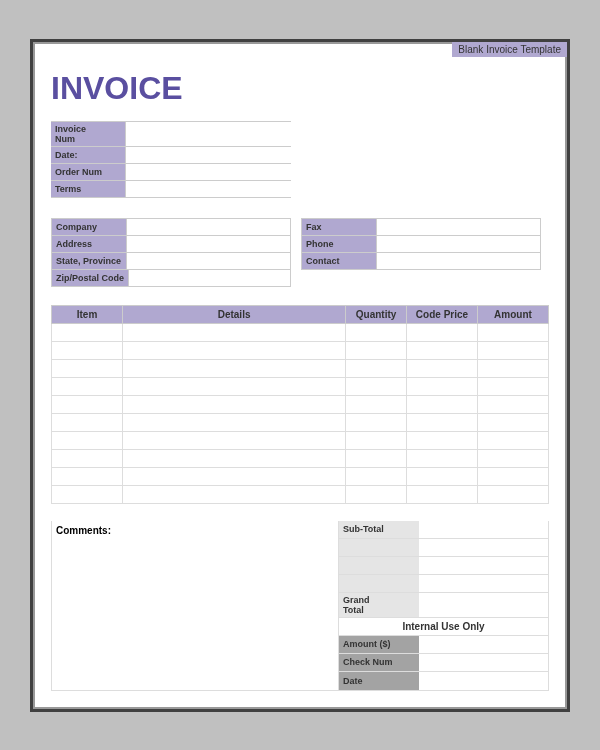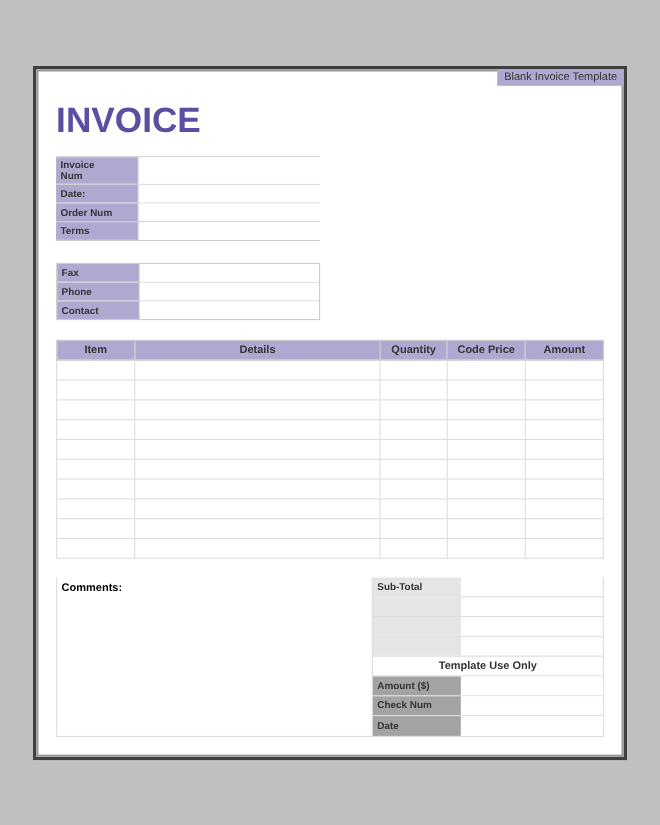--- a/index.html
+++ b/index.html
@@ -231,20 +231,40 @@
           <input class="field-value" type="text" value="" style="">
         </div>
         <div class="field-row">
           <div class="field-label">Terms</div>
           <input class="field-value" type="text" value="" style="">
         </div>
       </div>
     </div>
 
     <div class="top-sections">
+      <div class="address-section">
+        <div class="section-block">
+          <div class="field-row">
+            <div class="field-label">Company</div>
+            <input class="field-value" type="text" value="" style="">
+          </div>
+          <div class="field-row">
+            <div class="field-label">Address</div>
+            <input class="field-value" type="text" value="" style="">
+          </div>
+          <div class="field-row">
+            <div class="field-label">State, Province</div>
+            <input class="field-value" type="text" value="" style="">
+          </div>
+          <div class="field-row">
+            <div class="field-label">Zip/Postal Code</div>
+            <input class="field-value" type="text" value="" style="">
+          </div>
+        </div>
+      </div>
 
       <div class="contact-section">
         <div class="section-block">
           <div class="field-row">
             <div class="field-label">Fax</div>
             <input class="field-value" type="text" value="" style="">
           </div>
           <div class="field-row">
             <div class="field-label">Phone</div>
             <input class="field-value" type="text" value="" style="">
@@ -360,22 +380,26 @@
         </div>
         <div class="totals-row">
           <div class="totals-label"></div>
           <div class="totals-value"></div>
         </div>
         <div class="totals-row">
           <div class="totals-label"></div>
           <div class="totals-value"></div>
         </div>
 
-
-        <div class="internal-use">Template Use Only</div>
+        <div class="totals-row">
+          <div class="totals-label">Grand<br>Total</div>
+          <div class="totals-value"></div>
+        </div>
+
+        <div class="internal-use">Internal Use Only</div>
 
         <div class="payment-row">
           <div class="payment-label">Amount ($)</div>
           <input class="payment-value" type="text" value="" style="border: none; outline: none;">
         </div>
         <div class="payment-row">
           <div class="payment-label">Check Num</div>
           <input class="payment-value" type="text" value="" style="border: none; outline: none;">
         </div>
         <div class="payment-row">

